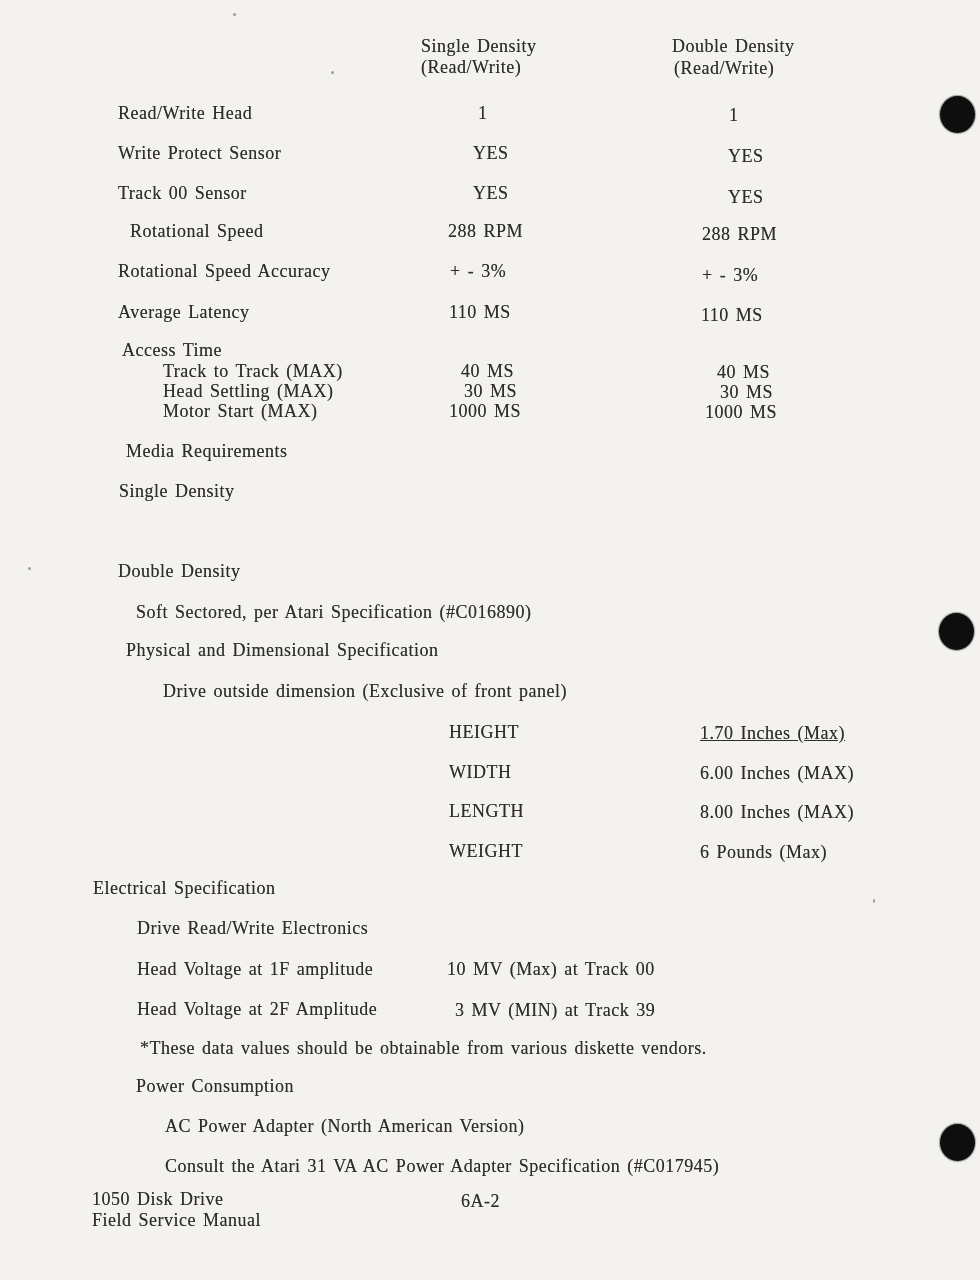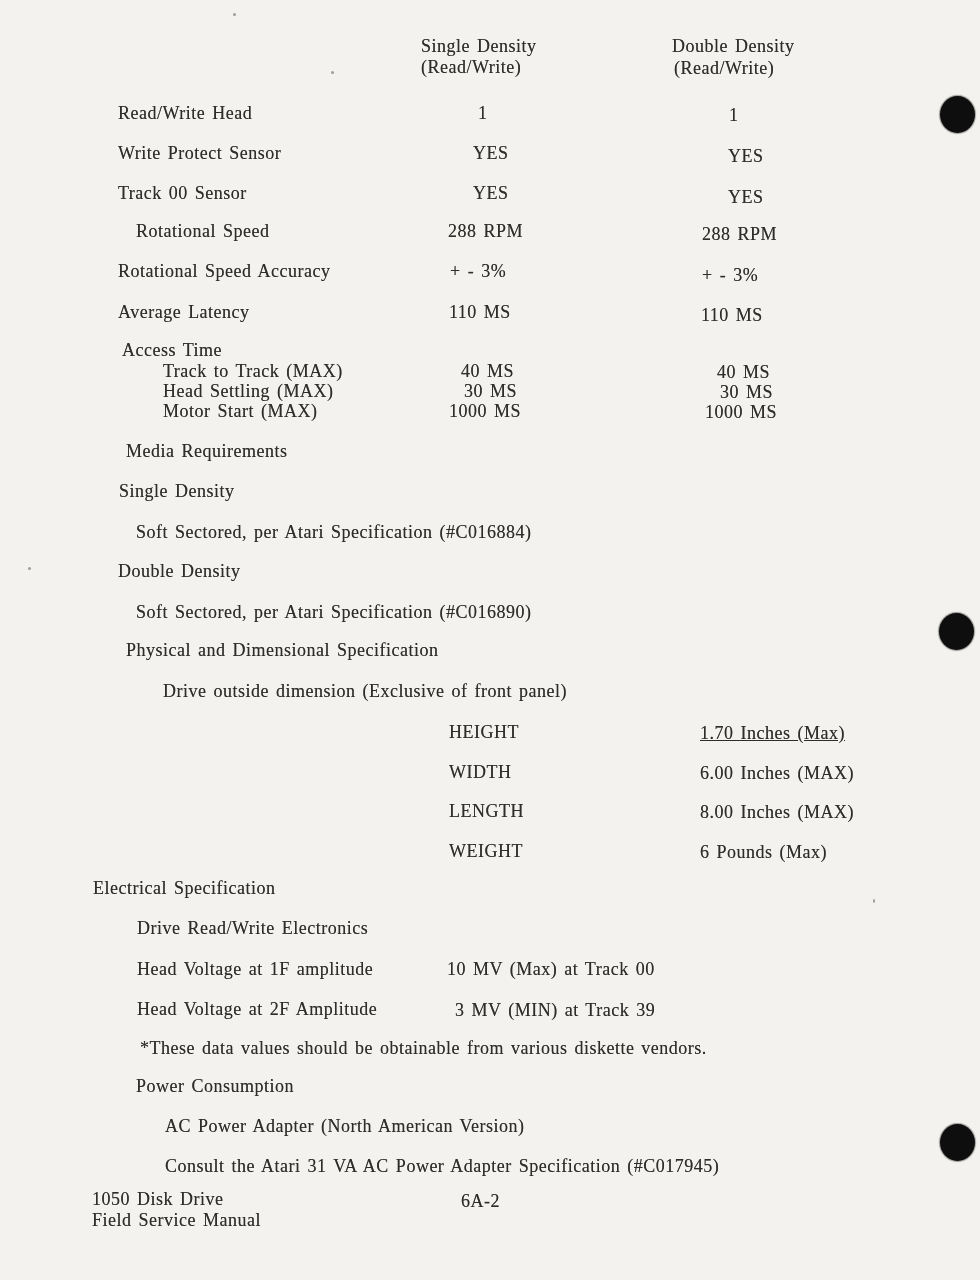--- a/index.html
+++ b/index.html
@@ -54,21 +54,21 @@
   <div class="ln" style="left:729px;top:105px;">1</div>
 
   <div class="ln" style="left:118px;top:143px;">Write Protect Sensor</div>
   <div class="ln" style="left:473px;top:143px;">YES</div>
   <div class="ln" style="left:728px;top:146px;">YES</div>
 
   <div class="ln" style="left:118px;top:183px;">Track 00 Sensor</div>
   <div class="ln" style="left:473px;top:183px;">YES</div>
   <div class="ln" style="left:728px;top:187px;">YES</div>
 
-  <div class="ln" style="left:136px;top:221px;">Rotational Speed</div>
+  <div class="ln" style="left:130px;top:221px;">Rotational Speed</div>
   <div class="ln" style="left:448px;top:221px;">288 RPM</div>
   <div class="ln" style="left:702px;top:224px;">288 RPM</div>
 
   <div class="ln" style="left:118px;top:261px;">Rotational Speed Accuracy</div>
   <div class="ln" style="left:450px;top:261px;">+ - 3%</div>
   <div class="ln" style="left:702px;top:265px;">+ - 3%</div>
 
   <div class="ln" style="left:118px;top:302px;">Average Latency</div>
   <div class="ln" style="left:449px;top:302px;">110 MS</div>
   <div class="ln" style="left:701px;top:305px;">110 MS</div>
@@ -82,21 +82,20 @@
   <div class="ln" style="left:163px;top:381px;">Head Settling (MAX)</div>
   <div class="ln" style="left:464px;top:381px;">30 MS</div>
   <div class="ln" style="left:720px;top:382px;">30 MS</div>
 
   <div class="ln" style="left:163px;top:401px;">Motor Start (MAX)</div>
   <div class="ln" style="left:449px;top:401px;">1000 MS</div>
   <div class="ln" style="left:705px;top:402px;">1000 MS</div>
 
   <div class="ln" style="left:126px;top:441px;">Media Requirements</div>
   <div class="ln" style="left:119px;top:481px;">Single Density</div>
-  <div class="ln" style="left:136px;top:522px;">Soft Sectored, per Atari Specification (#C016884)</div>
   <div class="ln" style="left:118px;top:561px;">Double Density</div>
   <div class="ln" style="left:136px;top:602px;">Soft Sectored, per Atari Specification (#C016890)</div>
 
   <div class="ln" style="left:126px;top:640px;">Physical and Dimensional Specification</div>
   <div class="ln" style="left:163px;top:681px;">Drive outside dimension (Exclusive of front panel)</div>
 
   <div class="ln" style="left:449px;top:722px;">HEIGHT</div>
   <div class="ln" style="left:700px;top:723px;text-decoration:underline;">1.70 Inches (Max)</div>
   <div class="ln" style="left:449px;top:762px;">WIDTH</div>
   <div class="ln" style="left:700px;top:763px;">6.00 Inches (MAX)</div>

